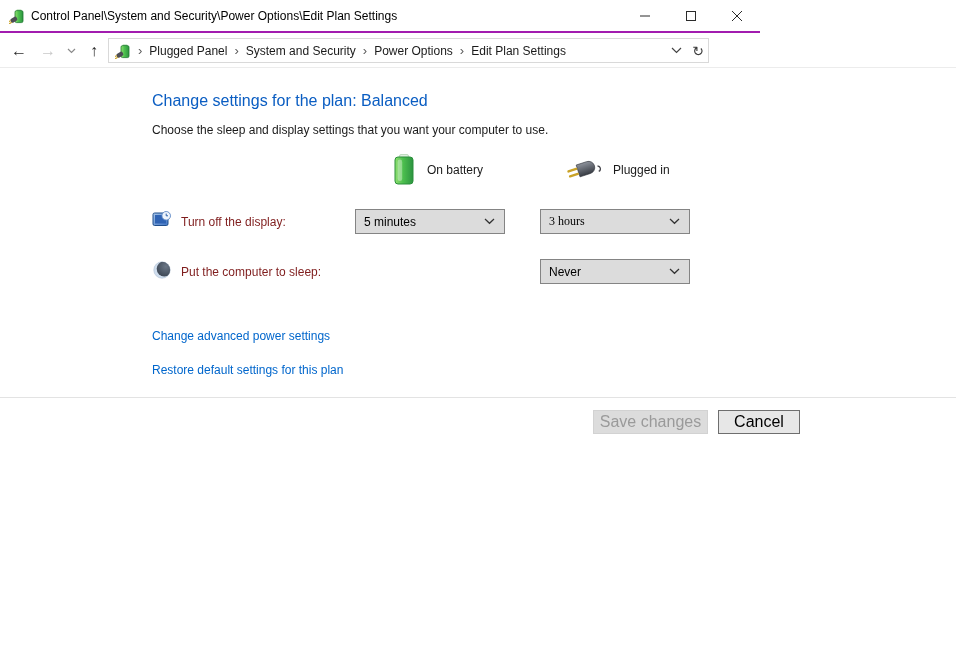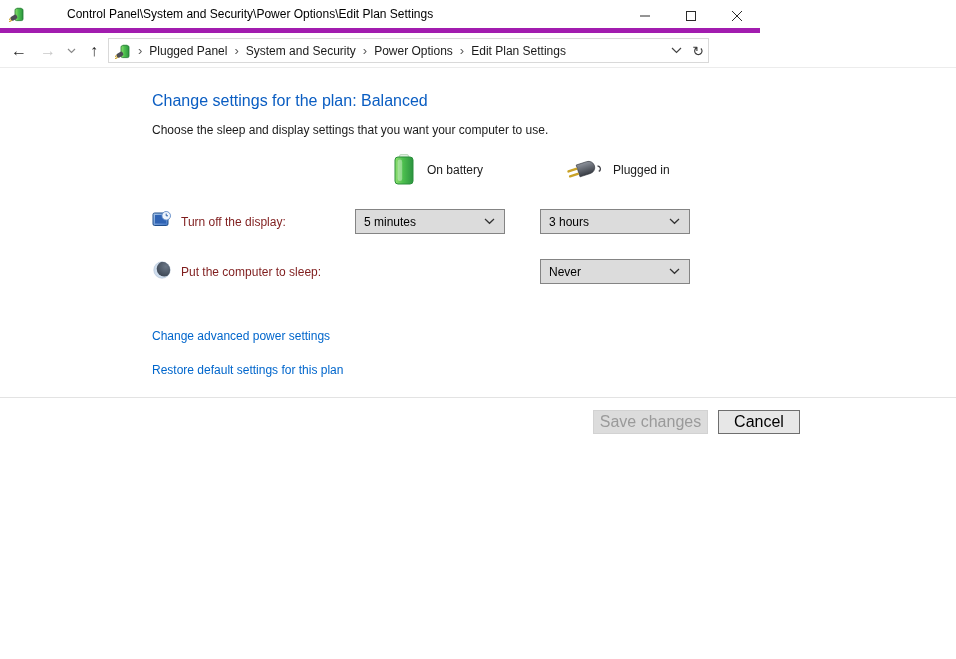--- a/index.html
+++ b/index.html
@@ -5,21 +5,21 @@
   :root{
     --heading-blue:#0a5dc2;
     --link-blue:#0066cc;
   }
   *{margin:0;padding:0;box-sizing:border-box;}
   html,body{background:#fff;}
   body{font-family:"Liberation Sans","DejaVu Sans",sans-serif;color:#1a1a1a;}
   .app{position:relative;width:956px;height:659px;background:#fff;overflow:hidden;}
 
   
-  .titlebar{position:absolute;left:0;top:0;width:760px;height:33px;background:#fff;border-bottom:5px solid #a21caf;display:flex;align-items:center;gap:36px;}
+  .titlebar{position:absolute;left:0;top:0;width:760px;height:33px;background:#fff;border-bottom:2px solid #a21caf;display:flex;align-items:center;}
   .titlebar .app-icon{width:16px;height:16px;margin-left:9px;flex:0 0 auto;}
   .titlebar .title{margin-left:6px;font-size:12px;color:#000;white-space:nowrap;}
   .win-controls{position:absolute;right:0;top:0;height:32px;display:flex;}
   .win-btn{width:46px;height:32px;display:flex;align-items:center;justify-content:center;background:transparent;border:none;cursor:default;}
   .win-btn svg{display:block;}
 
   
   .navbar{position:absolute;left:0;top:33px;width:956px;height:35px;background:#fff;border-bottom:1px solid #ececec;}
   .nav-arrow{position:absolute;top:0;height:35px;display:flex;align-items:center;justify-content:center;font-size:16px;line-height:1;background:none;border:none;}
   .nav-back{left:6px;width:26px;color:#2b2b2b;}
@@ -190,21 +190,21 @@
   </svg>
   <div class="row-label" style="left:181px;top:215px;">Turn off the display:</div>
   <div class="combo" style="left:355px;top:209px;" role="combobox">
     <span>5 minutes</span>
     <span class="chev">
         <svg width="11" height="7" viewBox="0 0 11 7">
           <path d="M1 1 L5.5 5.3 L10 1" fill="none" stroke="#333" stroke-width="1.2"></path>
         </svg>
       </span>
   </div>
-  <div class="combo" style="left:540px;top:209px;" role="combobox">
+  <div class="combo" style="left:540px;top:209px;font-family:Liberation Serif, serif;" role="combobox">
     <span>3 hours</span>
     <span class="chev">
         <svg width="11" height="7" viewBox="0 0 11 7">
           <path d="M1 1 L5.5 5.3 L10 1" fill="none" stroke="#333" stroke-width="1.2"></path>
         </svg>
       </span>
   </div>
 
   <svg class="row-icon" style="left:152px;top:260px;" viewBox="0 0 20 20">
     <defs>

